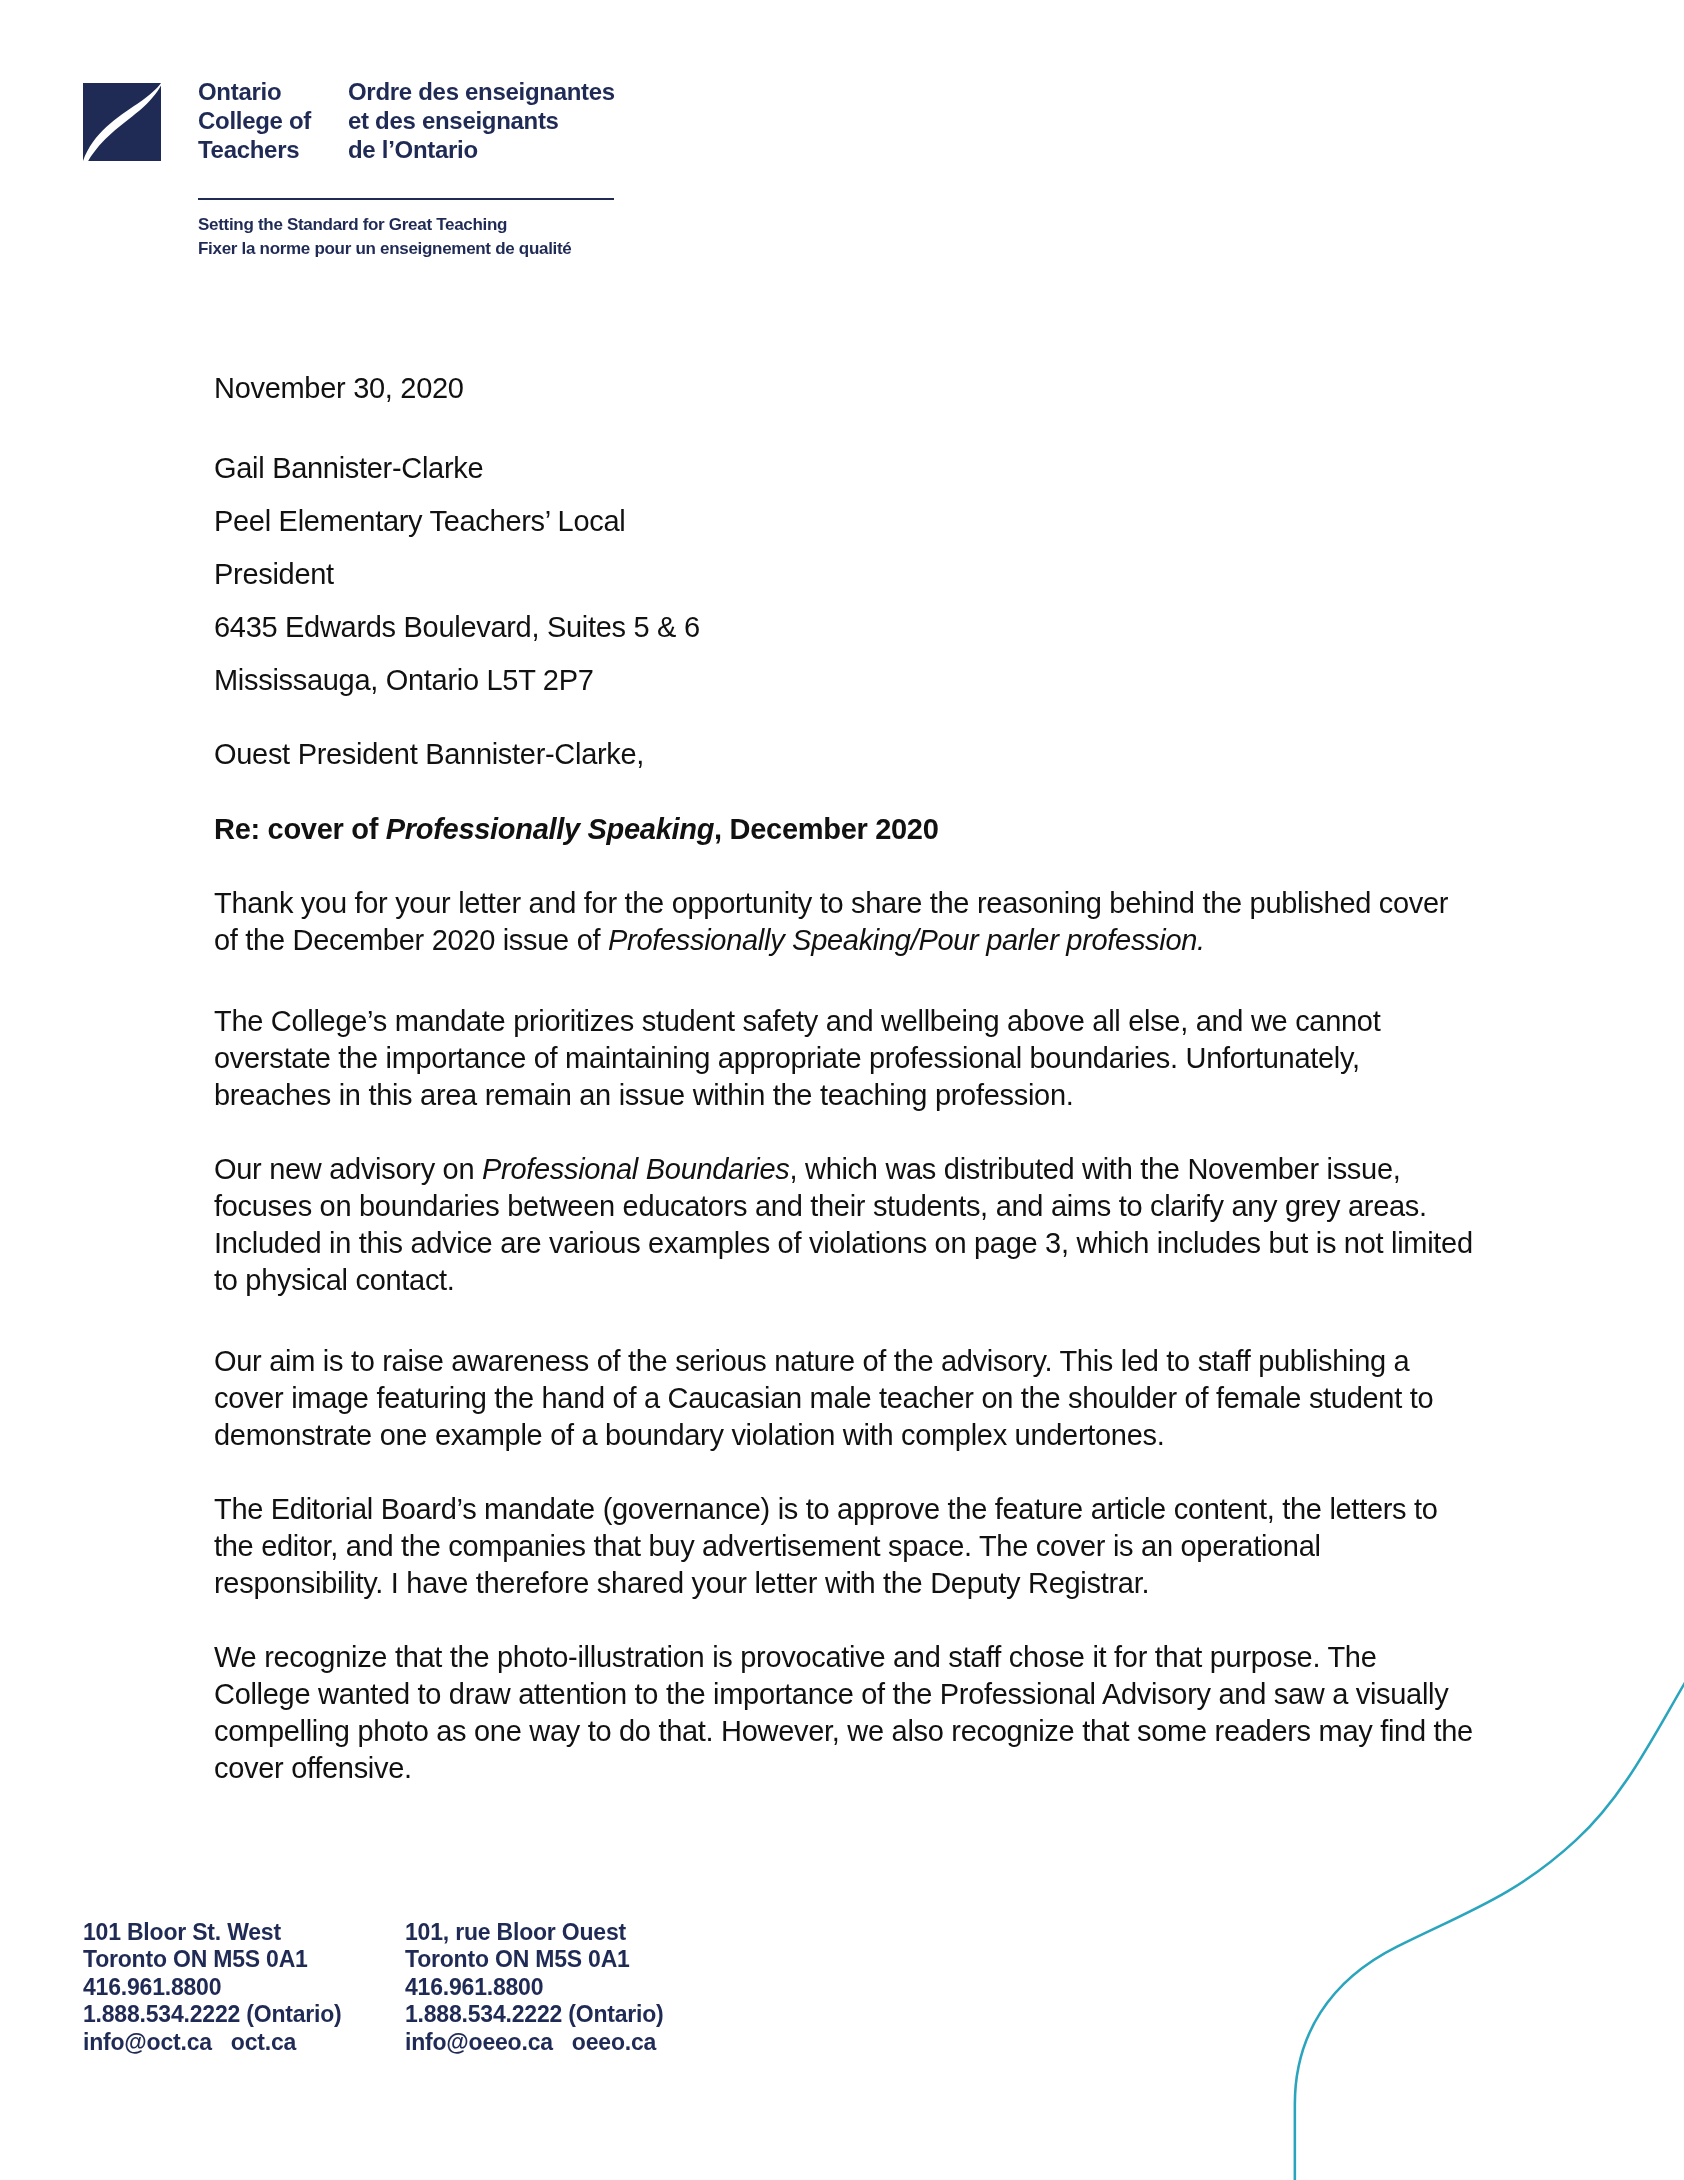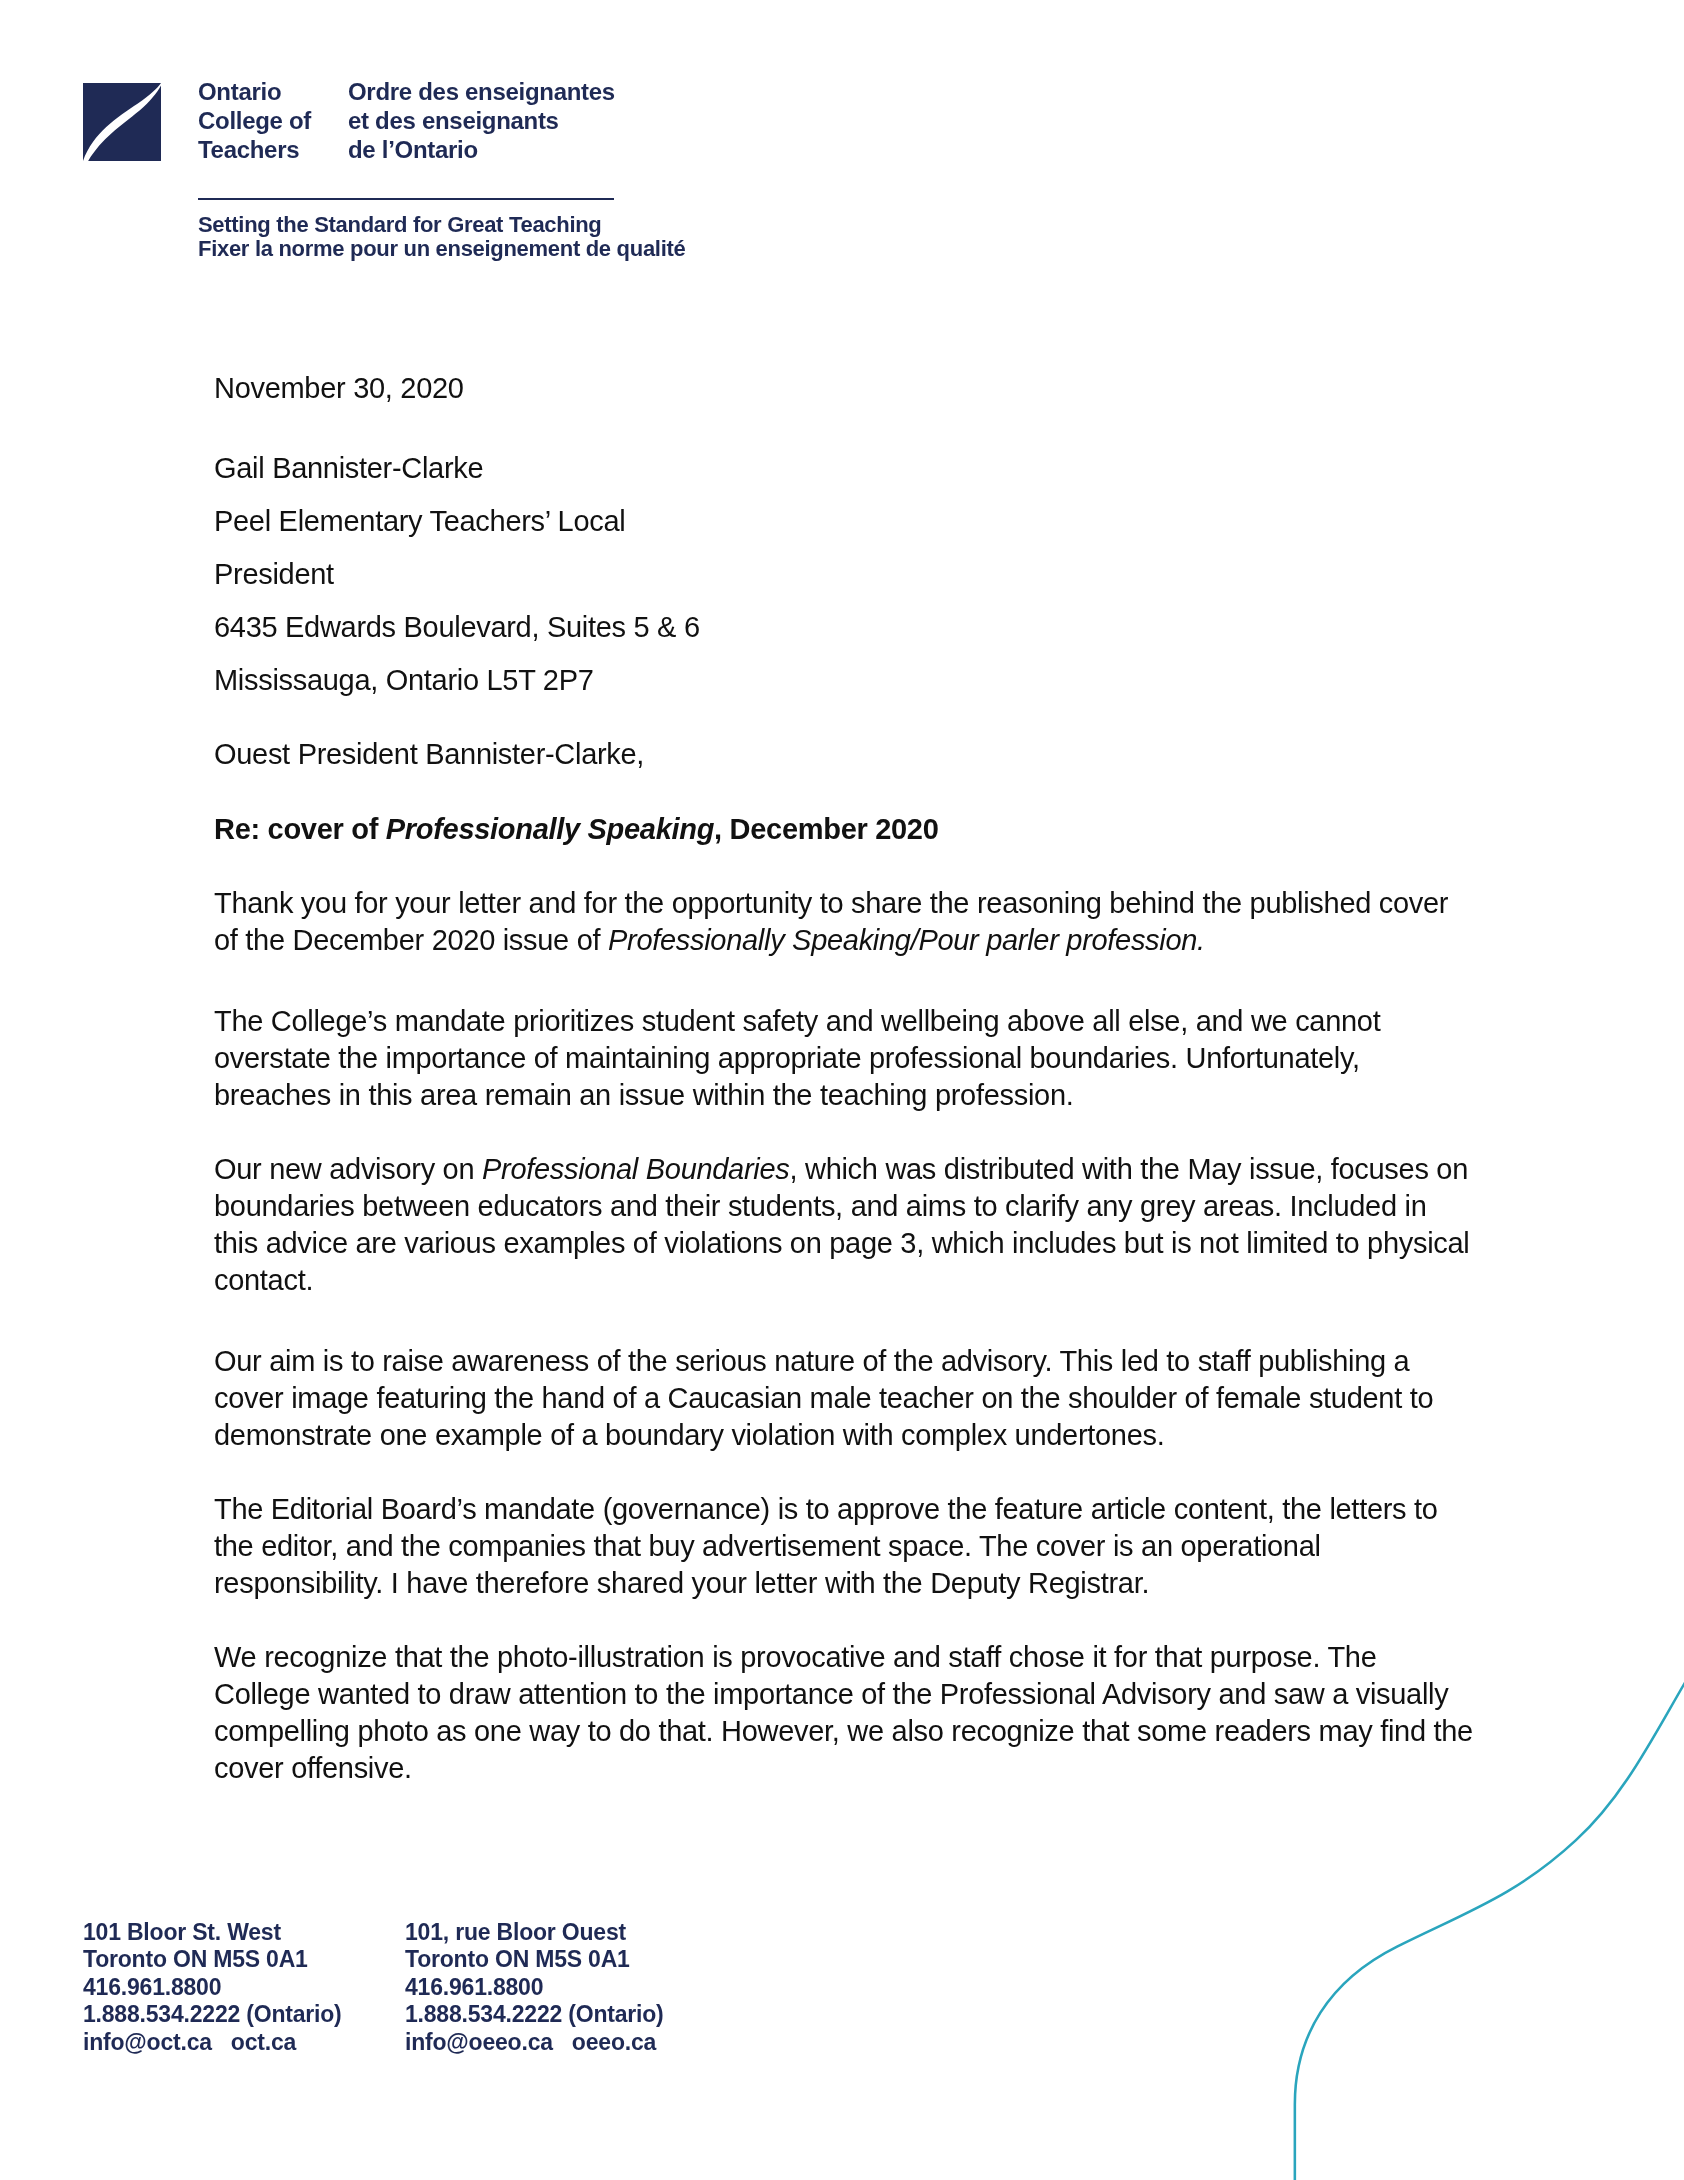--- a/index.html
+++ b/index.html
@@ -2,21 +2,21 @@
 <html style="font-size:13.6px"><head>
 <meta charset="utf-8">
 <style>
   html, body { margin:0; padding:0; background:#ffffff; }
   body { width:1685px; height:2181px; position:relative; overflow:hidden; font-family:"Liberation Sans", sans-serif; color:#111111; }
   .logo-square { position:absolute; left:83px; top:83px; width:78px; height:78px; }
   .logo-text { position:absolute; top:77px; font-family:"Liberation Sans", sans-serif; font-weight:bold; font-size:24px; line-height:29px; color:#1f2a55; letter-spacing:-0.3px; }
   .logo-col1 { left:198px; }
   .logo-col2 { left:348px; }
   .logo-rule { position:absolute; left:198px; top:198px; width:416px; height:1.7px; background:#1f2a55; }
-  .tagline { position:absolute; left:198px; top:213px; font-size:22px; line-height:24px; color:#1f2a55; font-weight:bold; letter-spacing:-0.3px; }
+  .tagline { position:absolute; left:198px; top:213px; font-size:17px; line-height:24px; color:#1f2a55; font-weight:bold; letter-spacing:-0.3px; }
   .letter { position:absolute; left:198px; top:354px; width:1295px; font-size:29px; line-height:37px; color:#111111; letter-spacing:-0.3px; }
   .letter p { margin:16px; }
   .date { margin-bottom:43px !important; }
   .recipient { margin-bottom:37px !important; }
   .salutation { margin-bottom:38px !important; }
   .subject { font-weight:bold; margin-bottom:37px !important; }
   .para { margin-bottom:37px !important; }
   .para.extra { margin-bottom:44px !important; }
   .footer { position:absolute; top:1919px; font-size:23px; line-height:27.4px; color:#1f2a55; font-weight:bold; letter-spacing:-0.2px; }
   .footer-en { left:83px; }
@@ -56,21 +56,21 @@
     <p>Gail Bannister-Clarke</p>
     <p>Peel Elementary Teachers’ Local</p>
     <p>President</p>
     <p>6435 Edwards Boulevard, Suites 5 &amp; 6</p>
     <p>Mississauga, Ontario L5T 2P7</p>
   </div>
   <p class="salutation">Ouest President Bannister-Clarke,</p>
   <p class="subject"><span>Re: cover of </span><em>Professionally Speaking</em><span>, December 2020</span></p>
   <p class="para extra"><span>Thank you for your letter and for the opportunity to share the reasoning behind the published cover of the December 2020 issue of </span><em>Professionally Speaking/Pour parler profession.</em><span></span></p>
   <p class="para">The College’s mandate prioritizes student safety and wellbeing above all else, and we cannot overstate the importance of maintaining appropriate professional boundaries. Unfortunately, breaches in this area remain an issue within the teaching profession.</p>
-  <p class="para extra"><span>Our new advisory on </span><em>Professional Boundaries</em><span>, which was distributed with the May issue, focuses on boundaries between educators and their students, and aims to clarify any grey areas. Included in this advice are various examples of violations on page 3, which includes but is not limited to physical contact.</span></p>
+  <p class="para extra"><span>Our new advisory on </span><em>Professional Boundaries</em><span>, which was distributed with the November issue, focuses on boundaries between educators and their students, and aims to clarify any grey areas. Included in this advice are various examples of violations on page 3, which includes but is not limited to physical contact.</span></p>
   <p class="para">Our aim is to raise awareness of the serious nature of the advisory. This led to staff publishing a cover image featuring the hand of a Caucasian male teacher on the shoulder of female student to demonstrate one example of a boundary violation with complex undertones.</p>
   <p class="para">The Editorial Board’s mandate (governance) is to approve the feature article content, the letters to the editor, and the companies that buy advertisement space.  The cover is an operational responsibility. I have therefore shared your letter with the Deputy Registrar.</p>
   <p class="para">We recognize that the photo-illustration is provocative and staff chose it for that purpose. The College wanted to draw attention to the importance of the Professional Advisory and saw a visually compelling photo as one way to do that. However, we also recognize that some readers may find the cover offensive.</p>
 </div>
 
 <svg class="curve" viewBox="0 0 1978 2560">
   <path d="M1978 1975 C 1940 2040, 1905 2110, 1850 2160 C 1780 2225, 1720 2245, 1640 2285 C 1560 2325, 1520 2390, 1520 2470 L 1520 2560" fill="none" stroke="#2aa5bd" stroke-width="3"></path>
 </svg>
 
 <div class="footer footer-en">

